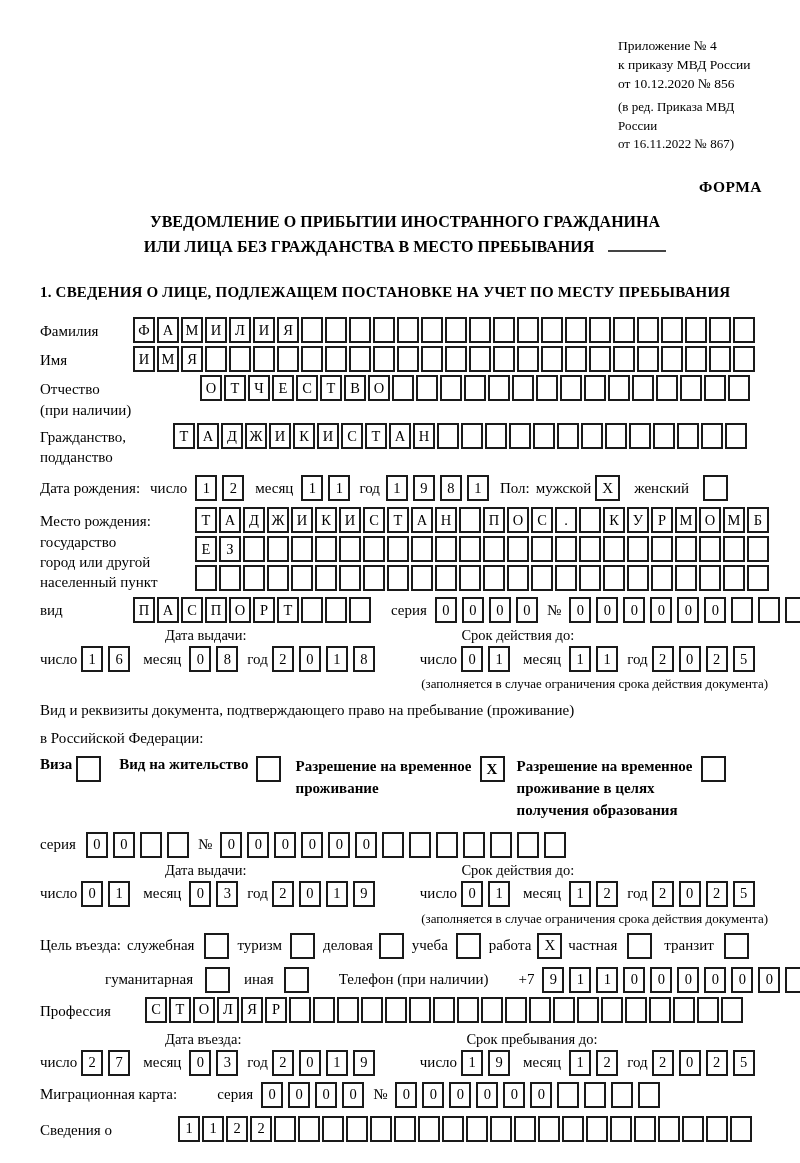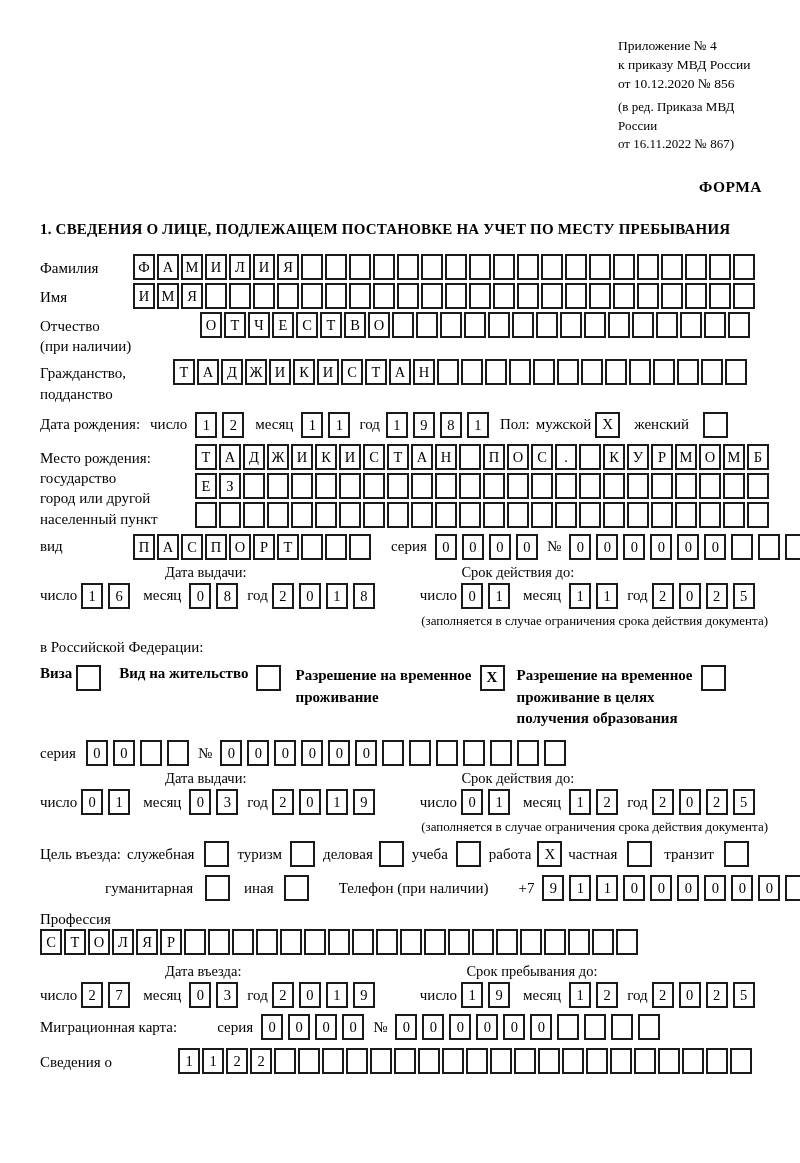--- a/index.html
+++ b/index.html
@@ -54,20 +54,26 @@
     <div>к приказу МВД России</div>
     <div>от 10.12.2020 № 856</div>
     <div class="grp2">
       <div>(в ред. Приказа МВД России</div>
       <div>от 16.11.2022 № 867)</div>
     </div>
   </div>
 
   <div class="forma">ФОРМА</div>
 
+  <div class="title">
+    <div>УВЕДОМЛЕНИЕ О ПРИБЫТИИ ИНОСТРАННОГО ГРАЖДАНИНА</div>
+    <div>
+      <span>ИЛИ ЛИЦА БЕЗ ГРАЖДАНСТВА В МЕСТО ПРЕБЫВАНИЯ</span><span class="title-underline"></span>
+    </div>
+  </div>
 
   <div class="sec-heading">1. СВЕДЕНИЯ О ЛИЦЕ, ПОДЛЕЖАЩЕМ ПОСТАНОВКЕ НА УЧЕТ ПО МЕСТУ ПРЕБЫВАНИЯ</div>
 
   <div class="frow">
     <span class="lbl w93">Фамилия</span>
     <span class="boxes">
         <span class="cell">Ф</span>
         <span class="cell">А</span>
         <span class="cell">М</span>
         <span class="cell">И</span>
@@ -381,20 +387,21 @@
     <span class="boxes sp ml4">
         <span class="cell">2</span>
         <span class="cell">0</span>
         <span class="cell">2</span>
         <span class="cell">5</span>
       </span>
   </div>
 
   <div class="note-right">(заполняется в случае ограничения срока действия документа)</div>
 
+  <div class="intro">Вид и реквизиты документа, подтверждающего право на пребывание (проживание)</div>
   <div class="intro">в Российской Федерации:</div>
 
   <div class="options-row">
     <span class="opt">
       <span>Виза</span>
       <span class="checkbox" style="margin-left:4px;"></span>
     </span>
     <span class="opt ml18">
       <span>Вид на жительство</span>
       <span class="checkbox ml14"></span>
@@ -518,21 +525,21 @@
         <span class="cell">0</span>
         <span class="cell">0</span>
         <span class="cell">0</span>
         <span class="cell">0</span>
         <span class="cell">0</span>
         <span class="cell">0</span>
         <span class="cell"></span>
       </span>
   </div>
 
-  <div class="frow" style="flex-direction:column;">
+  <div class="frow" style="">
     <span class="lbl w105">Профессия</span>
     <span class="boxes">
         <span class="cell">С</span>
         <span class="cell">Т</span>
         <span class="cell">О</span>
         <span class="cell">Л</span>
         <span class="cell">Я</span>
         <span class="cell">Р</span>
         <span class="cell"></span>
         <span class="cell"></span>

